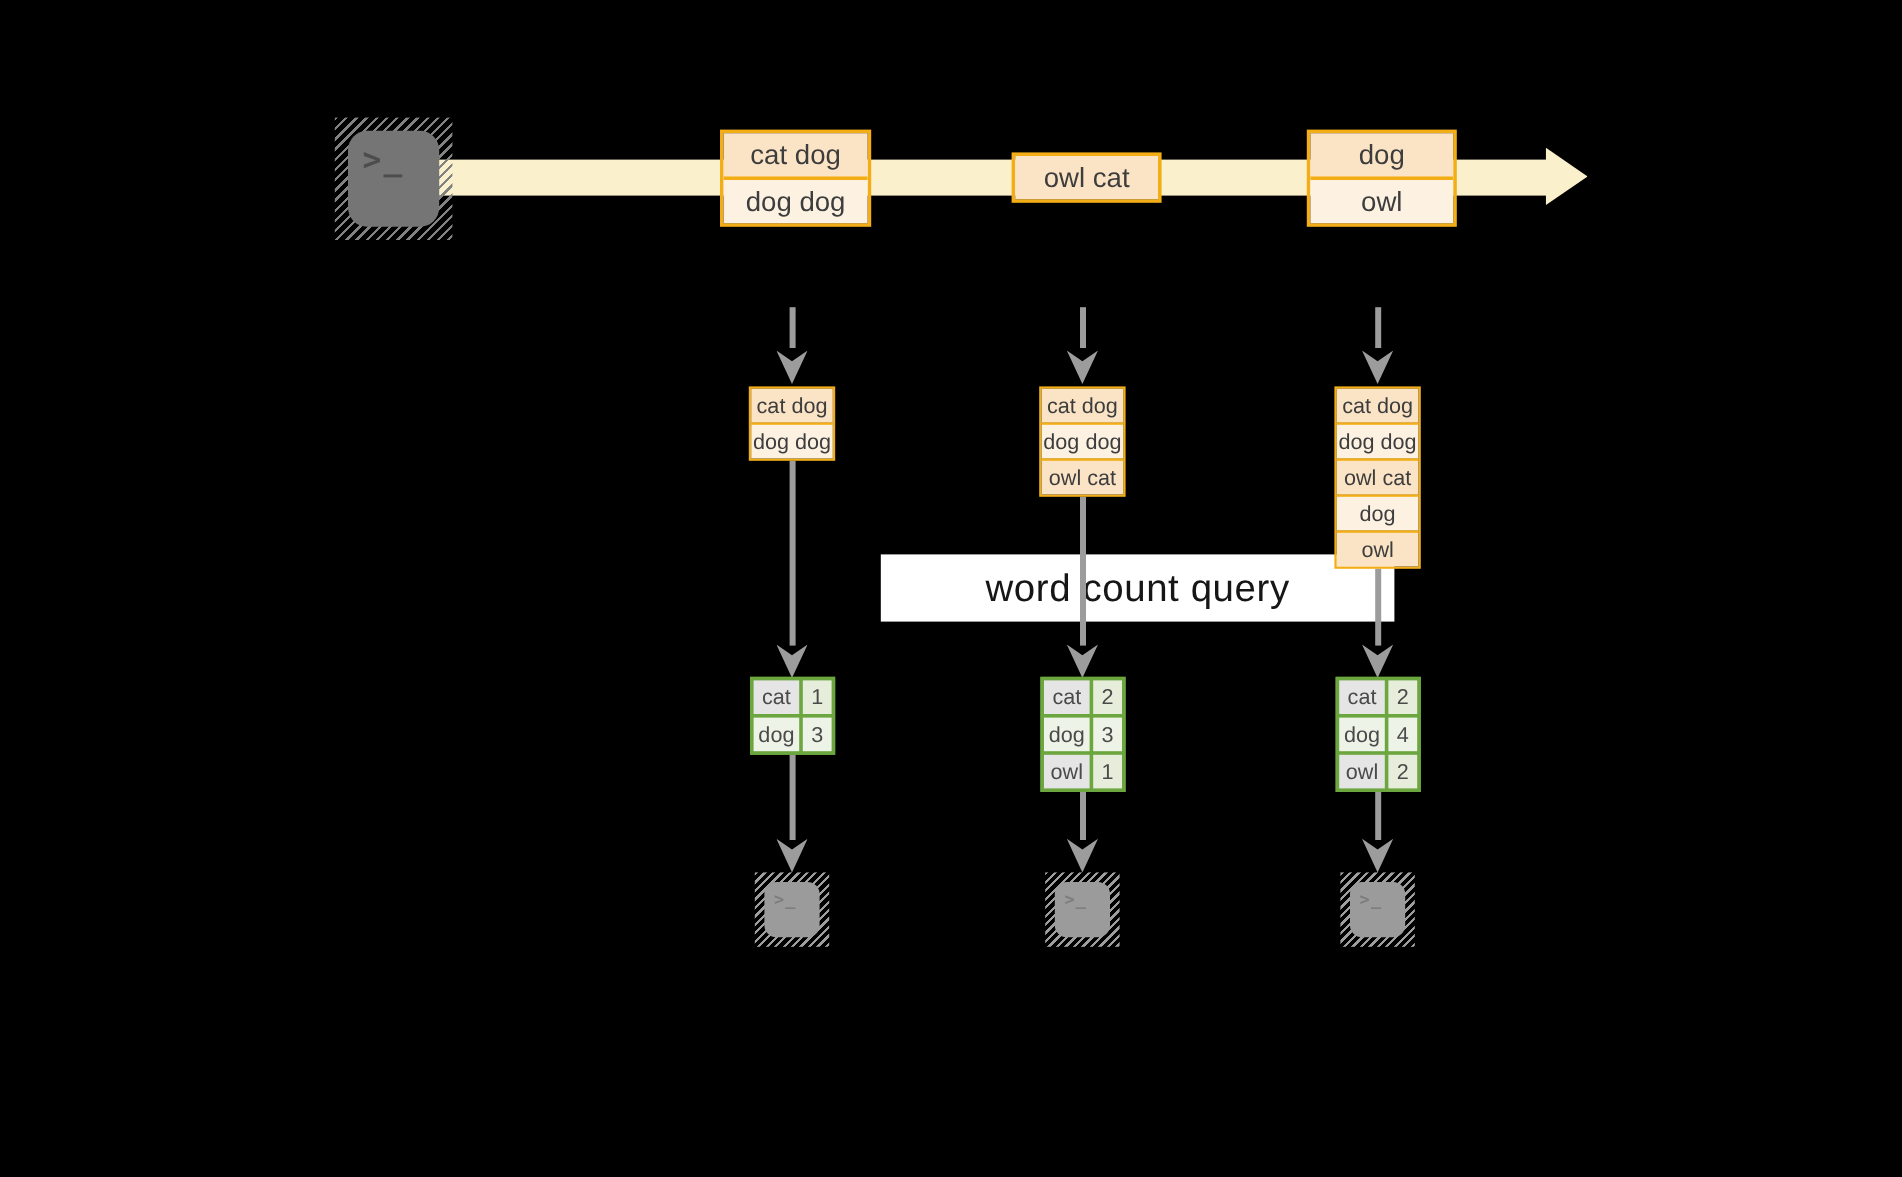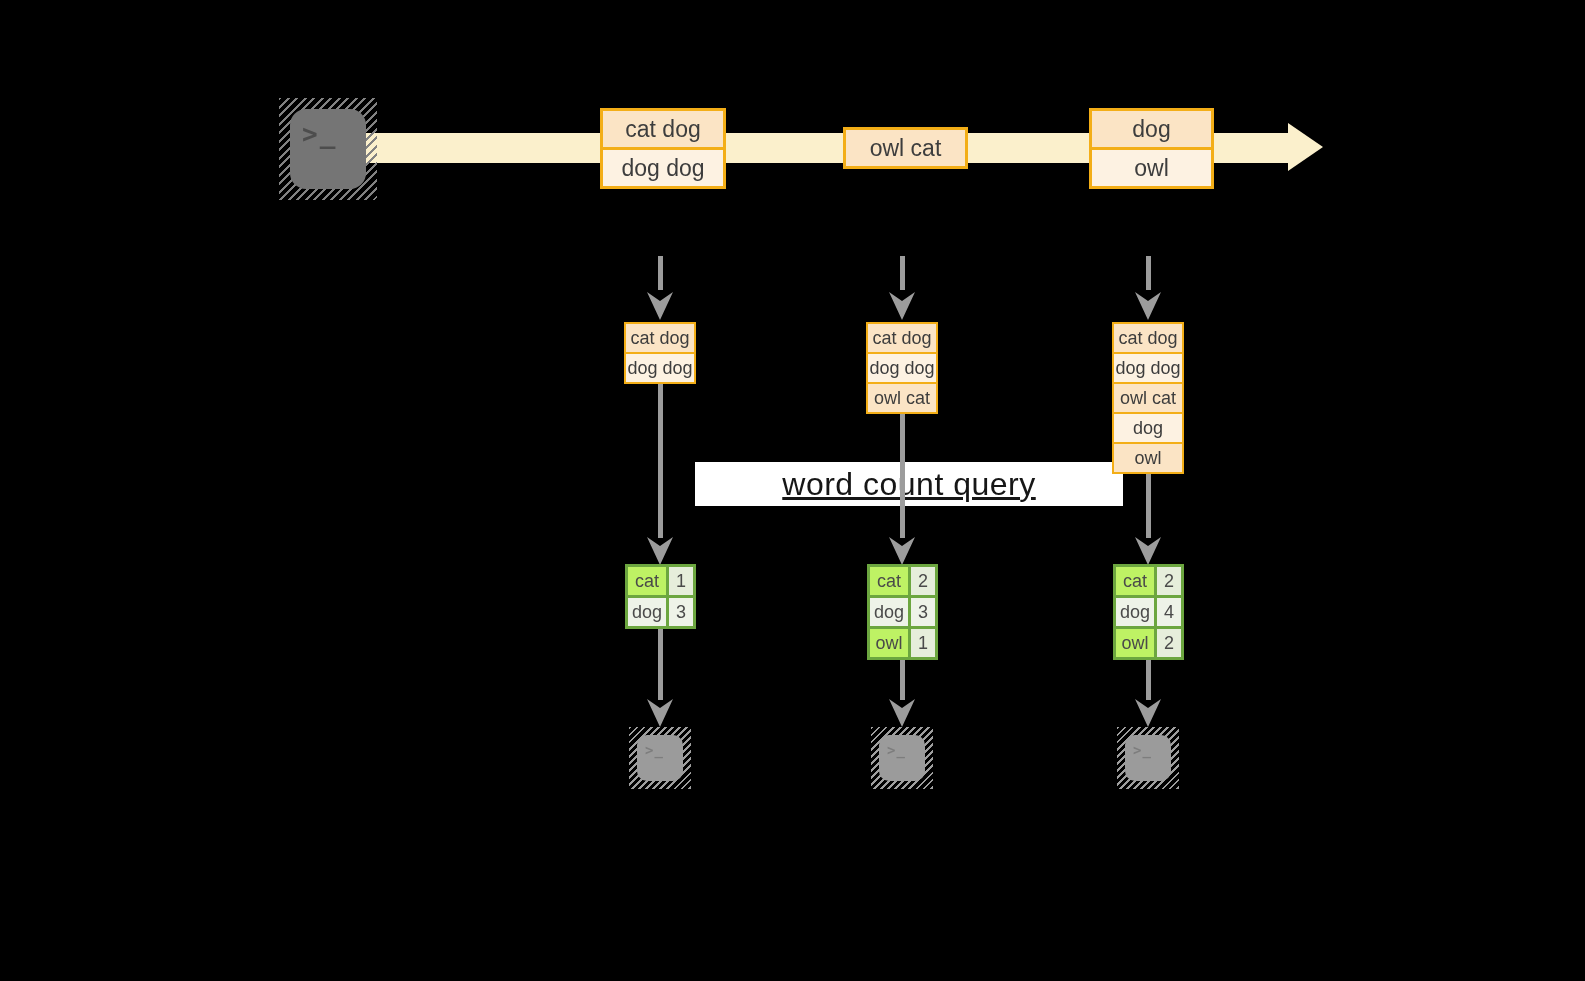--- a/index.html
+++ b/index.html
@@ -30,21 +30,21 @@
 
   
   .qlabel{background:#ffffff;z-index:1;display:flex;align-items:center;justify-content:center;
           font-size:32px;color:#161616;letter-spacing:.5px;}
 
   
   .gtable{background:#6ca63f;border:3px solid #6ca63f;z-index:3;display:grid;
           grid-template-columns:38px 24px;gap:3px;box-sizing:content-box;}
   .gcell{height:28px;display:flex;align-items:center;justify-content:center;
          font-size:18px;color:#4a4a4a;}
-  .gd{background:#bef264;}
+  .gd{background:#e5e5e5;}
   .gdl{background:#e6eedb;}
   .gl{background:#eef3e8;}
 
   
   .term{z-index:4;}
   .term-src{background:repeating-linear-gradient(135deg,#828282 0 2px,transparent 2px 6px);}
   .term-sink{background:repeating-linear-gradient(135deg,#9e9e9e 0 2px,transparent 2px 5px);}
   .term-inner{position:absolute;display:block;}
   .term-src .term-inner{left:11px;top:11px;right:11px;bottom:11px;background:#757575;border-radius:16px;}
   .term-sink .term-inner{left:8px;top:8px;right:8px;bottom:8px;background:#9b9b9b;border-radius:10px;}
@@ -101,21 +101,21 @@
   </div>
 
   <div class="abs sbox" style="left:1112px;top:322px;width:68px;">
     <div class="srow fd">cat dog</div>
     <div class="srow fl">dog dog</div>
     <div class="srow fd">owl cat</div>
     <div class="srow fl">dog</div>
     <div class="srow fd">owl</div>
   </div>
 
-  <div class="abs qlabel" style="left:695px;top:462px;width:428px;height:44px;text-decoration:underline;">word count query</div>
+  <div class="abs qlabel" style="left:734px;top:462px;width:428px;height:56px;">word count query</div>
 
   <div class="abs vline" style="left:658px;top:384px;height:154px;"></div>
   <div class="abs vhead" style="left:647px;top:537px;"></div>
 
   <div class="abs vline" style="left:900px;top:414px;height:124px;"></div>
   <div class="abs vhead" style="left:889px;top:537px;"></div>
 
   <div class="abs vline" style="left:1146px;top:474px;height:64px;"></div>
   <div class="abs vhead" style="left:1135px;top:537px;"></div>
 

